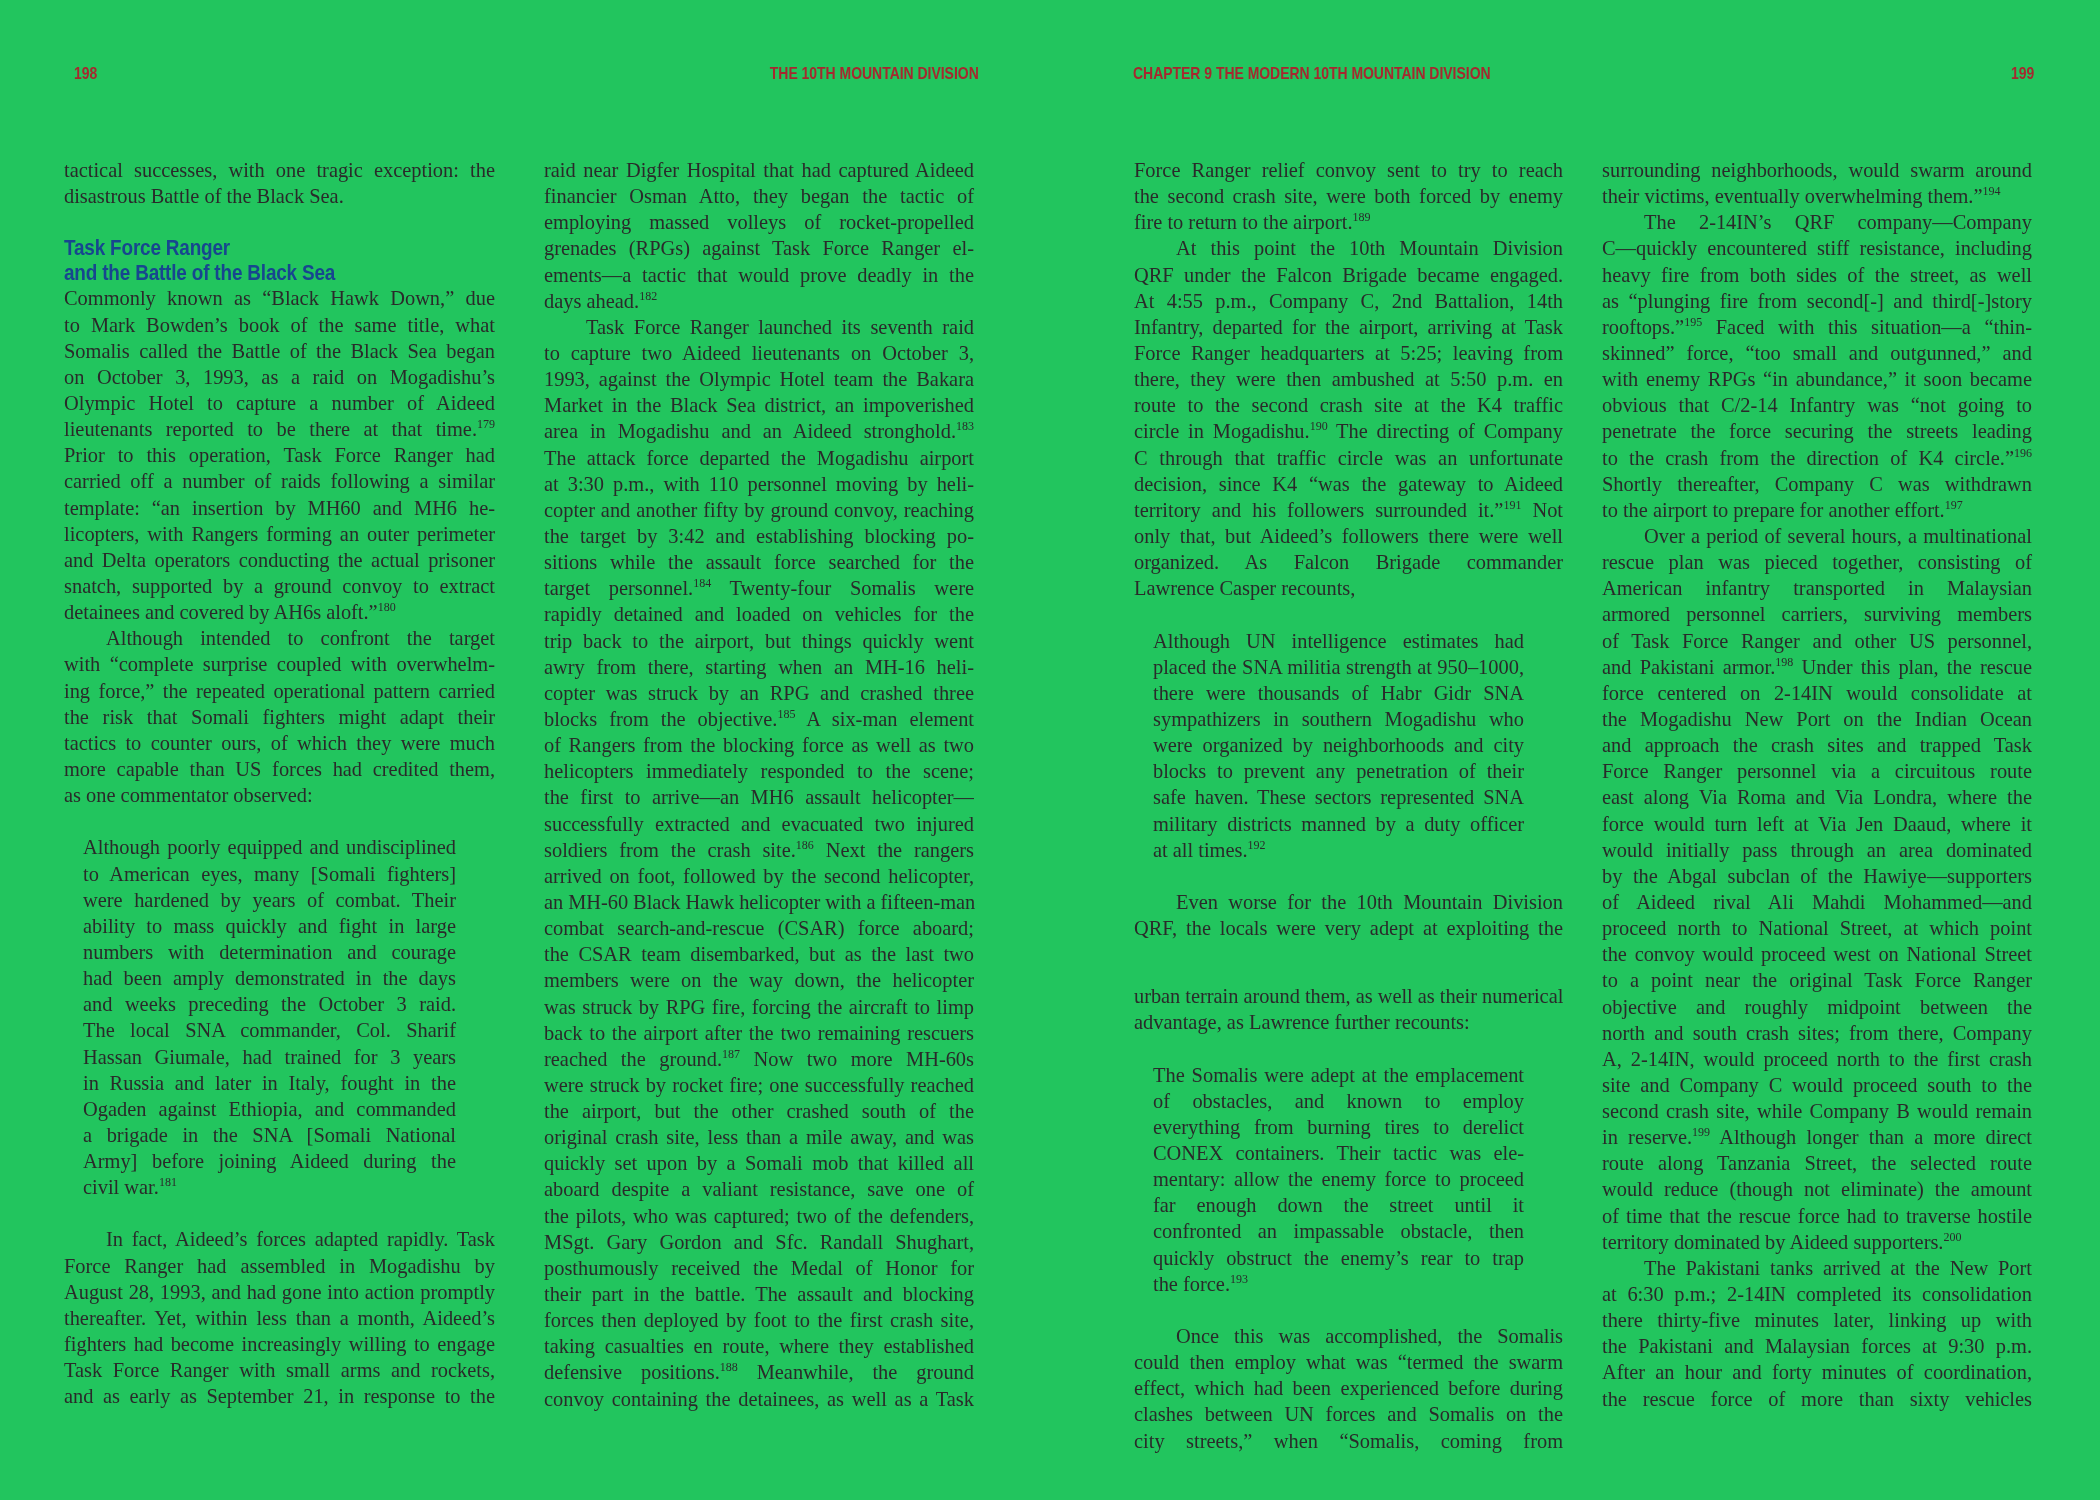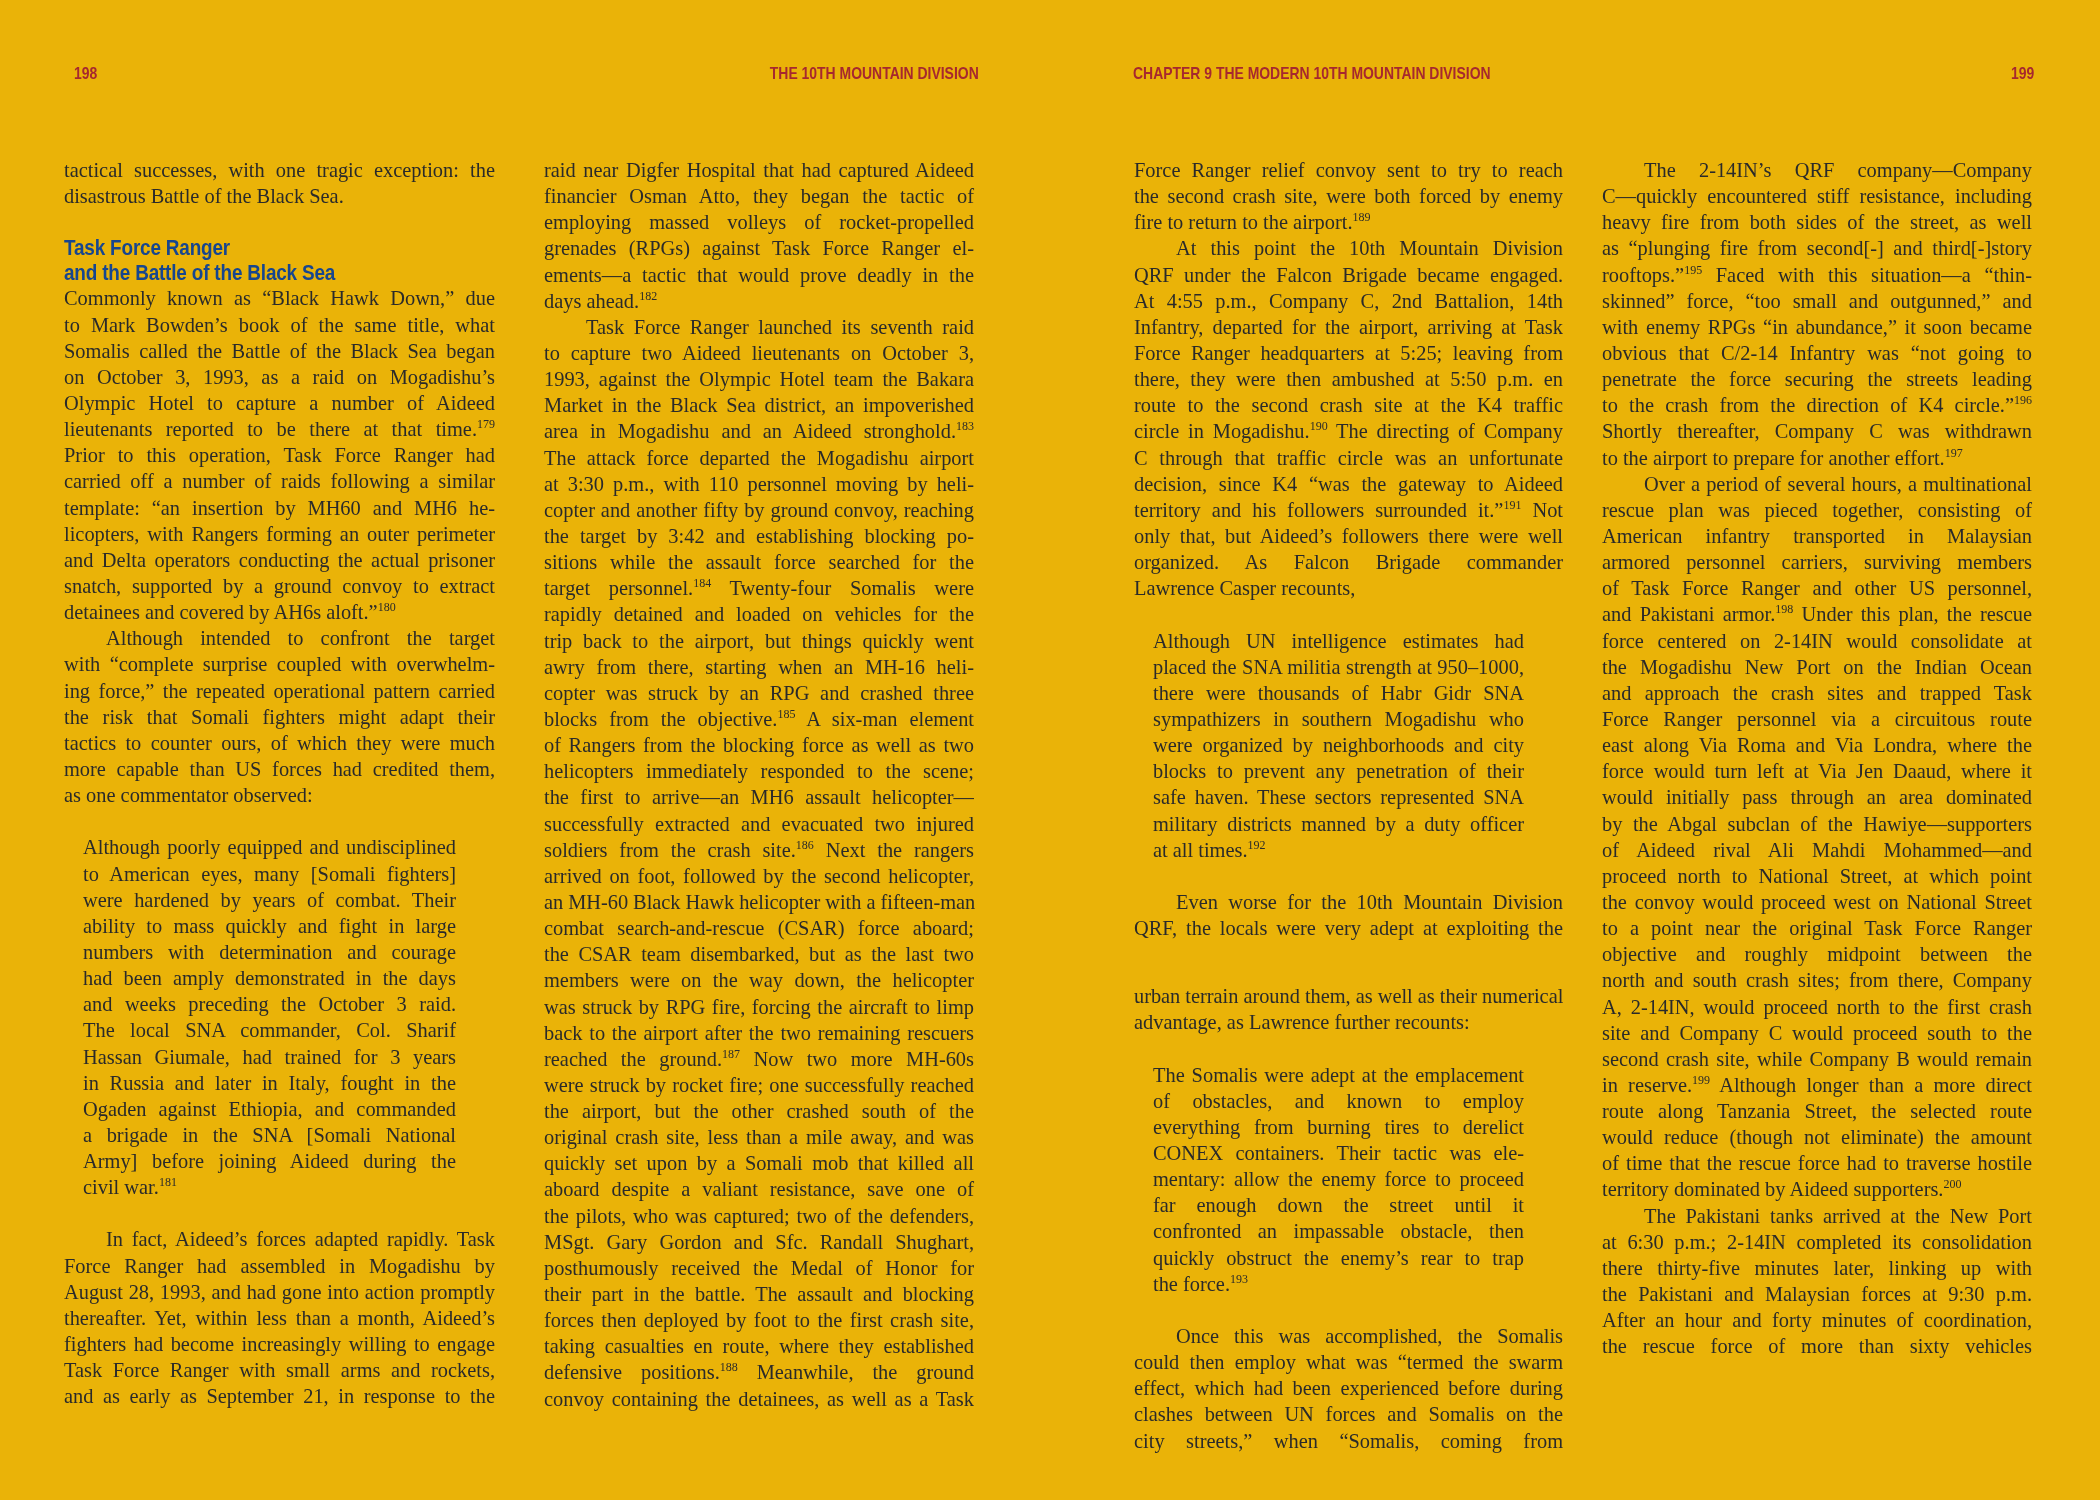--- a/index.html
+++ b/index.html
@@ -1,17 +1,17 @@
 <!DOCTYPE html>
 <html><head>
 <meta charset="utf-8">
 <style>
   html, body { margin: 0; padding: 0; background: #ffffff; }
   body { width: 2100px; height: 1500px; position: relative; overflow: hidden; }
-  .spread { position: absolute; left: 0; top: 0; width: 2100px; height: 1500px; background: #eab308; }
+  .spread { position: absolute; left: 0; top: 0; width: 2100px; height: 1500px; background: #22c55e; }
   .page { position: absolute; top: 0; height: 1500px; width: 1050px; }
   .page.left { left: 0; }
   .page.right { left: 1058px; }
 
   .running-head {
     position: absolute; top: 63px; height: 22px;
     font-family: "Liberation Sans", sans-serif; font-weight: bold;
     font-size: 17px; letter-spacing: 0px; color: #a6282f;
     transform: scaleX(0.82); white-space: nowrap; line-height: 22px;
   }
@@ -228,20 +228,24 @@
         <div>
           <span class="ln ind"><span>Once this was accomplished, the Somalis</span></span>
           <span class="ln"><span>could then employ what was “termed the swarm</span></span>
           <span class="ln"><span>effect, which had been experienced before during</span></span>
           <span class="ln"><span>clashes between UN forces and Somalis on the</span></span>
           <span class="ln"><span>city streets,” when “Somalis, coming from</span></span>
         </div>
       </div>
     <div class="col col-4">
         <div>
+          <span class="ln"><span>surrounding neighborhoods, would swarm around</span></span>
+          <span class="ln last"><span>their victims, eventually overwhelming them.”</span><sup>194</sup></span>
+        </div>
+        <div>
           <span class="ln ind"><span>The 2-14IN’s QRF company—Company</span></span>
           <span class="ln"><span>C—quickly encountered stiff resistance, including</span></span>
           <span class="ln"><span>heavy fire from both sides of the street, as well</span></span>
           <span class="ln"><span>as “plunging fire from second[-] and third[-]story</span></span>
           <span class="ln"><span>rooftops.”</span><sup>195</sup><span> Faced with this situation—a “thin-</span></span>
           <span class="ln"><span>skinned” force, “too small and outgunned,” and</span></span>
           <span class="ln"><span>with enemy RPGs “in abundance,” it soon became</span></span>
           <span class="ln"><span>obvious that C/2-14 Infantry was “not going to</span></span>
           <span class="ln"><span>penetrate the force securing the streets leading</span></span>
           <span class="ln"><span>to the crash from the direction of K4 circle.”</span><sup>196</sup></span>

